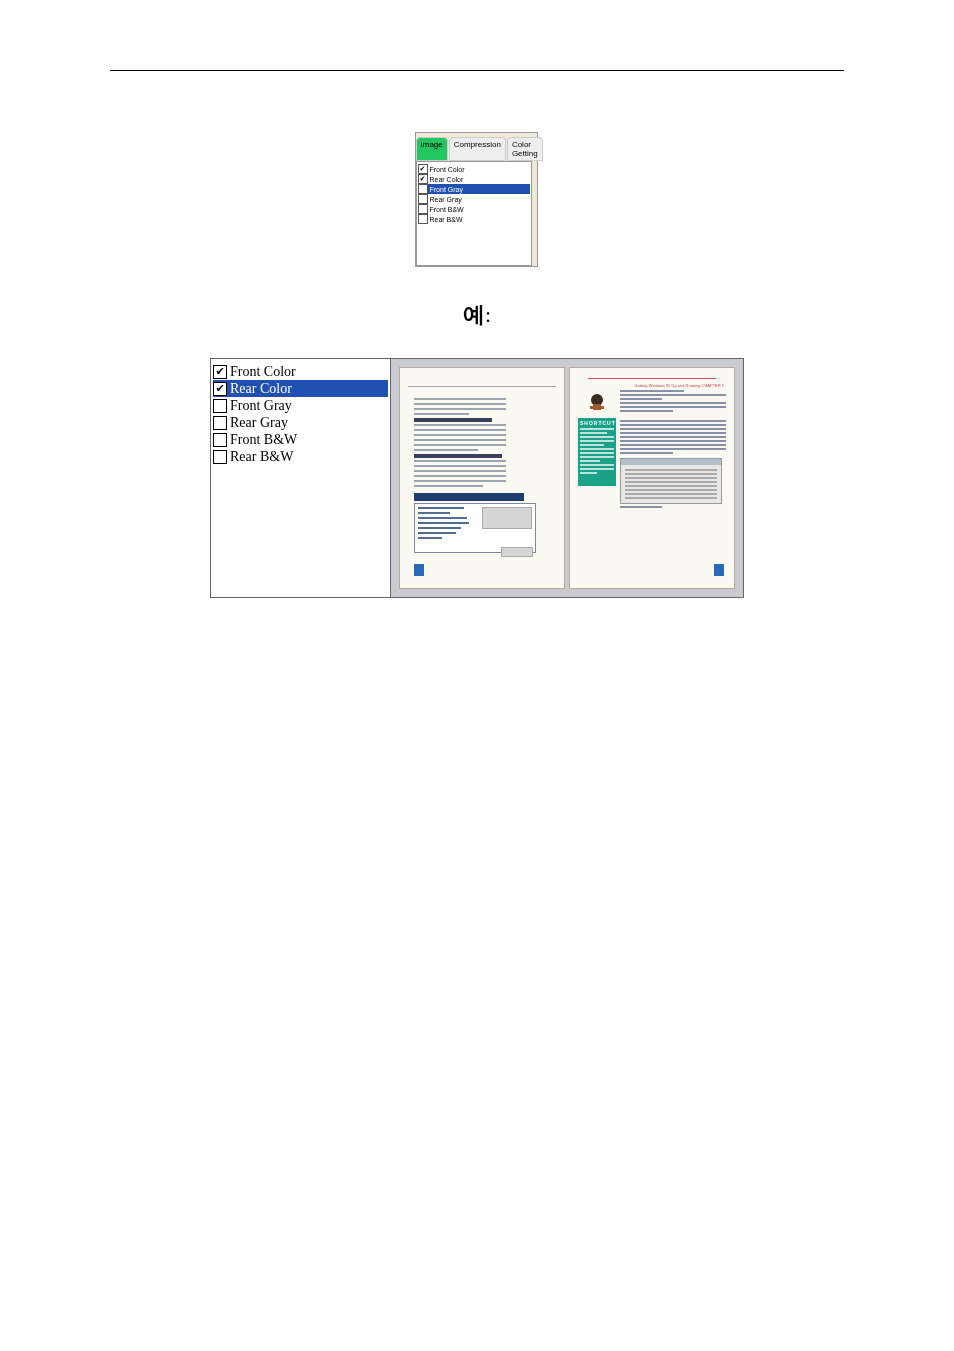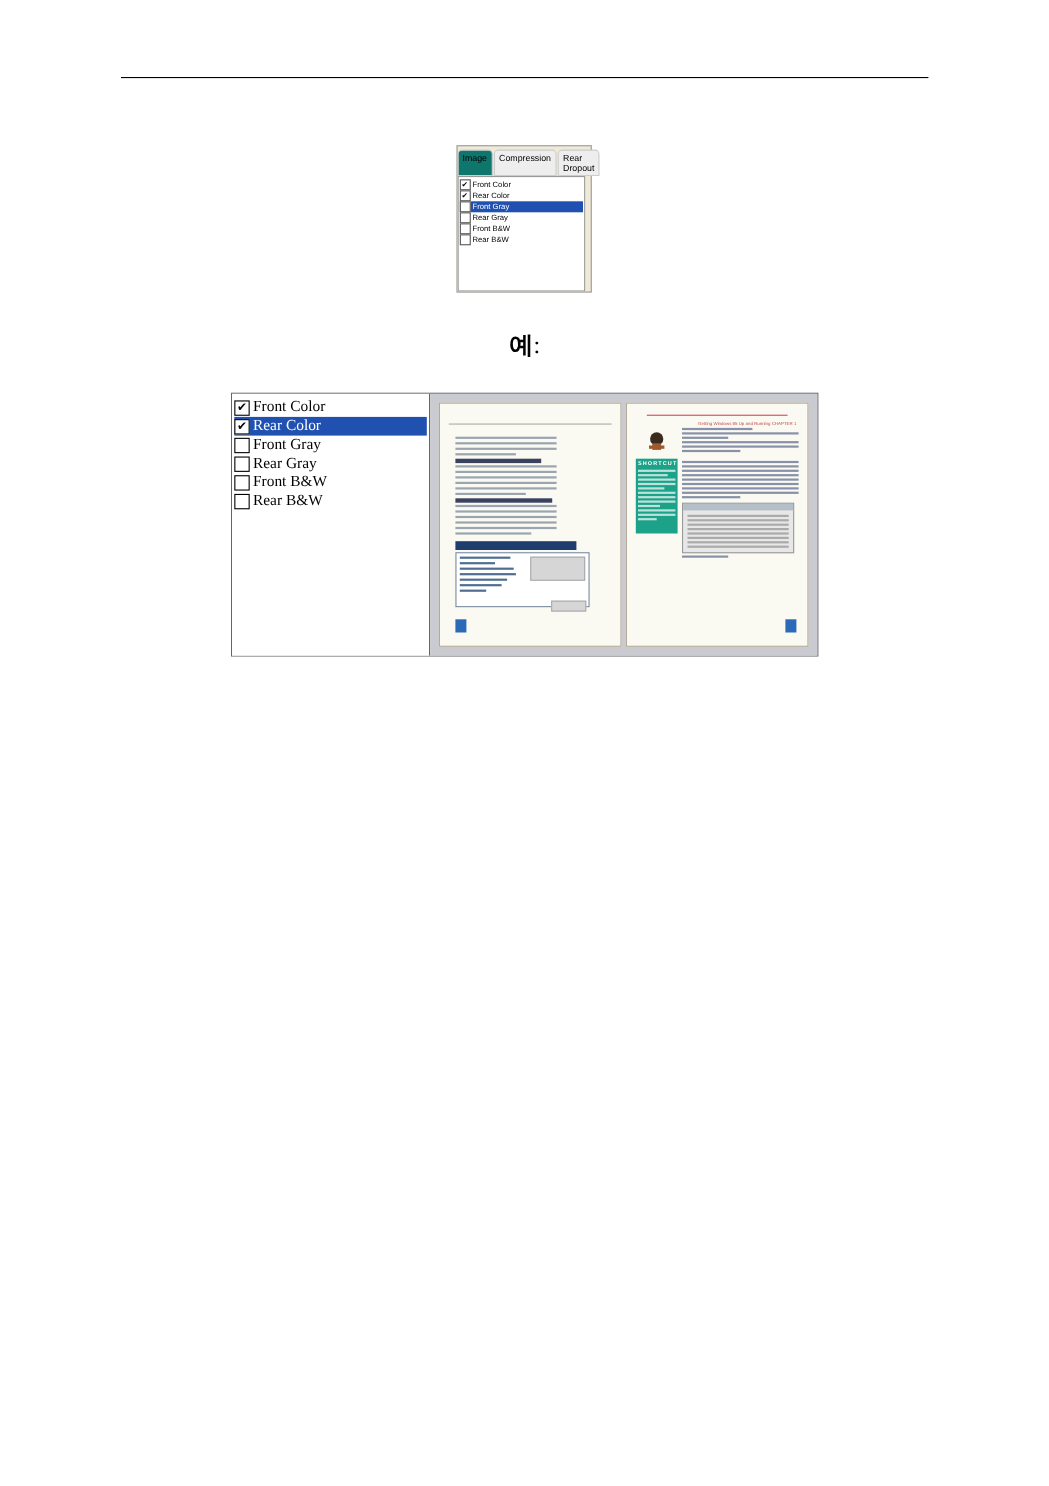--- a/index.html
+++ b/index.html
@@ -35,21 +35,21 @@
   }
   .tab {
     padding: 2px 4px;
     border: 1px solid #ccc;
     background: #eee;
     border-top-right-radius: 4px;
     border-top-left-radius: 4px;
     margin-right: 1px;
   }
   .tab.active {
-    background: #0f766e;
+    background: #22c55e;
   }
   .list-area {
     background: #fff;
     border: 1px solid #999;
     width: 116px;
     height: 105px;
     padding: 2px 1px;
     font: 7px Tahoma, sans-serif;
     box-sizing: border-box;
   }
@@ -285,21 +285,21 @@
 <body>
 
 <div class="page">
   <hr class="rule">
 
   <div class="top-figure">
     <div class="ss-box">
       <div class="tabs">
         <span class="tab active">Image</span>
         <span class="tab">Compression</span>
-        <span class="tab">Rear Dropout</span>
+        <span class="tab">Color Getting</span>
       </div>
       <div class="list-area">
         <div class="li-row">
             <span class="cb">✔</span>
             <span>Front Color</span>
           </div>
         <div class="li-row">
             <span class="cb">✔</span>
             <span>Rear Color</span>
           </div>

